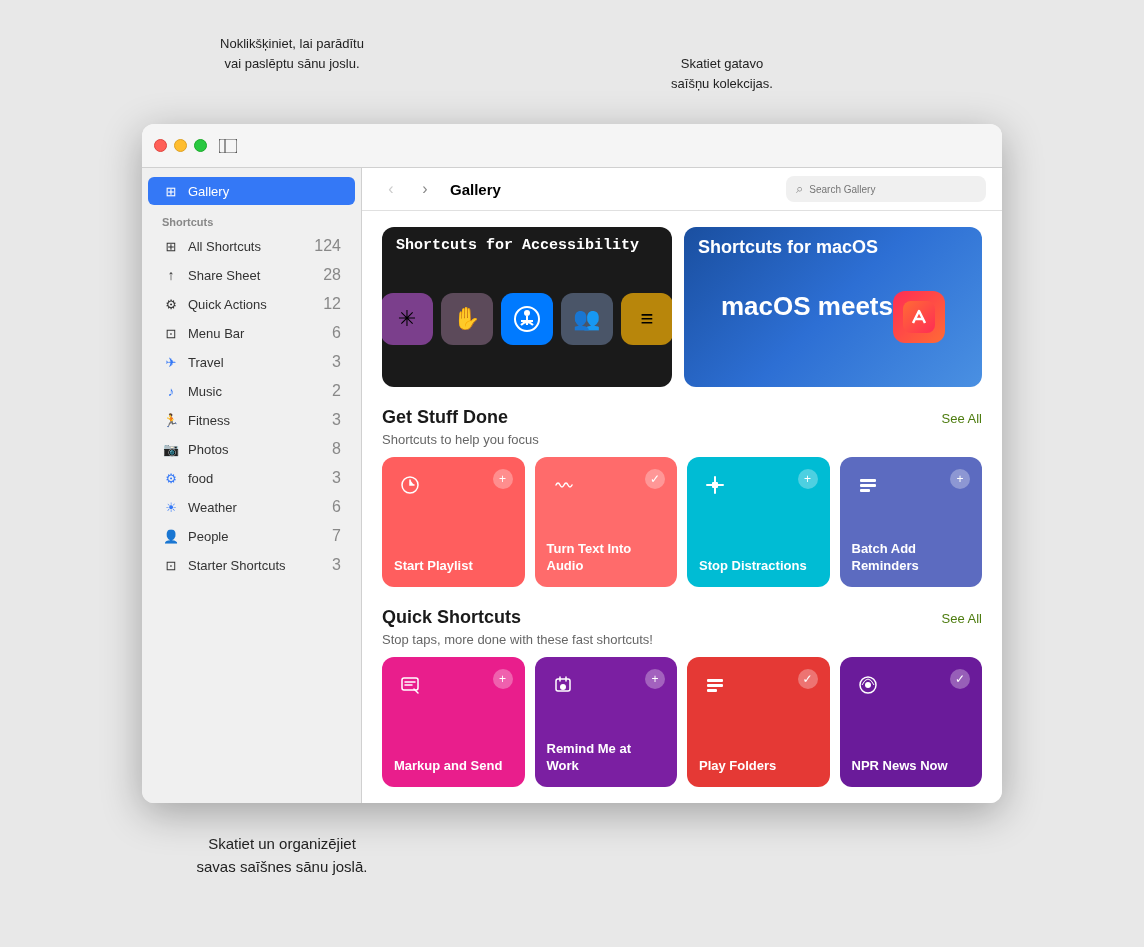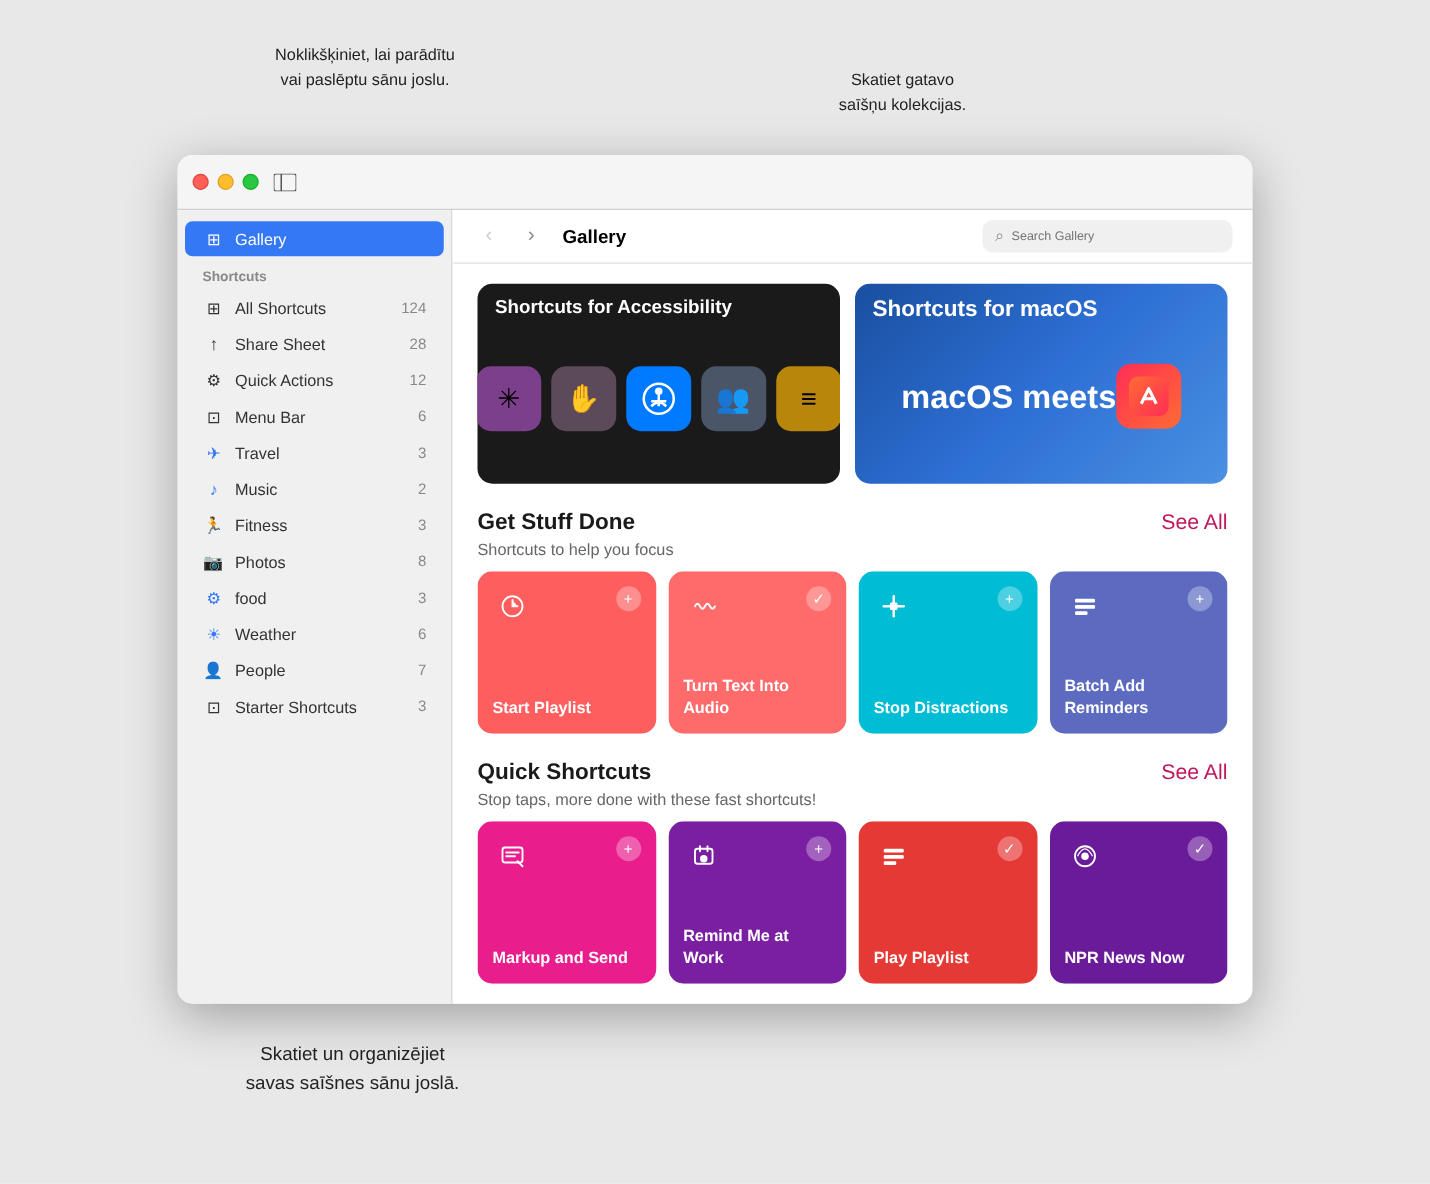--- a/index.html
+++ b/index.html
@@ -134,21 +134,21 @@
       height: 18px;
       margin-right: 8px;
       flex-shrink: 0;
       display: flex;
       align-items: center;
       justify-content: center;
       font-size: 13px;
     }
     .sidebar-item .item-count {
       margin-left: auto;
-      font-size: 12px;
+      font-size: 16px;
       color: #888;
     }
 
     .sidebar-section-label {
       font-size: 11px;
       font-weight: 600;
       color: #888;
       padding: 10px 20px 3px;
       text-transform: none;
     }
@@ -228,22 +228,22 @@
       font-weight: 700;
       color: #1a1a1a;
     }
     .section-subtitle {
       font-size: 13px;
       color: #666;
       margin-bottom: 10px;
     }
     .see-all {
       margin-left: auto;
-      font-size: 17px;
-      color: #be185d;
+      font-size: 13px;
+      color: #4d7c0f;
       cursor: pointer;
     }
 
     
     .hero-row {
       display: flex;
       gap: 12px;
       margin-bottom: 20px;
     }
     .hero-banner {
@@ -481,41 +481,41 @@
             <span class="search-icon-char">⌕</span>
             <input type="text" placeholder="Search Gallery" style="">
           </div>
         </div>
 
         <div class="gallery-content">
 
           <div class="hero-row">
 
             <div class="hero-banner hero-accessibility">
-              <div style="position:absolute;top:10px;left:14px;color:white;font-size:15px;font-weight:700;">Shortcuts for Accessibility</div>
+              <div style="position:absolute;top:10px;left:14px;color:white;font-size:15px;font-weight:700;font-family:Liberation Mono, monospace;">Shortcuts for Accessibility</div>
               <div style="display:flex;gap:8px;margin-top:24px;align-items:center;">
                 <div class="access-icon" style="background:#7b3f8c;">✳</div>
                 <div class="access-icon" style="background:#5c4a5a;">✋</div>
                 <div class="access-icon" style="background:#007aff;">
                   <svg width="28" height="28" viewBox="0 0 28 28" fill="white">
                     <circle cx="14" cy="14" r="12" fill="none" stroke="white" stroke-width="2"></circle>
                     <circle cx="14" cy="8" r="3" fill="white"></circle>
                     <path d="M8 20 Q14 14 20 20" stroke="white" stroke-width="2" fill="none"></path>
                     <line x1="14" y1="11" x2="14" y2="20" stroke="white" stroke-width="2"></line>
                     <line x1="8" y1="16" x2="20" y2="16" stroke="white" stroke-width="2"></line>
                   </svg>
                 </div>
                 <div class="access-icon" style="background:#4a5568;">👥</div>
                 <div class="access-icon" style="background:#b8860b;">≡</div>
               </div>
             </div>
 
             <div class="hero-banner hero-macos">
               <div style="position:absolute;top:10px;left:14px;color:white;font-size:18px;font-weight:700;">Shortcuts for macOS</div>
-              <div style="margin-top:20px;display:flex;align-items:center;">
+              <div style="margin-top:20px;display:flex;">
                 <span class="macos-text">macOS meets</span>
                 <div class="shortcuts-logo">
                   <svg width="32" height="32" viewBox="0 0 32 32">
                     <defs>
                       <linearGradient id="sg" x1="0" y1="0" x2="1" y2="1">
                         <stop offset="0%" stop-color="#ff6b35"></stop>
                         <stop offset="100%" stop-color="#ff2d55"></stop>
                       </linearGradient>
                     </defs>
                     <rect width="32" height="32" rx="8" fill="url(#sg)"></rect>
@@ -628,21 +628,21 @@
               <div class="card-top">
                 <div class="card-icon">
                   <svg width="20" height="20" viewBox="0 0 20 20" fill="white">
                     <rect x="2" y="4" width="16" height="3" rx="1" fill="white"></rect>
                     <rect x="2" y="9" width="16" height="3" rx="1" fill="white"></rect>
                     <rect x="2" y="14" width="10" height="3" rx="1" fill="white"></rect>
                   </svg>
                 </div>
                 <div class="card-action">✓</div>
               </div>
-              <div class="card-title">Play Playlist</div>
+              <div class="card-title">Play Folders</div>
             </div>
 
             <div class="card card-purple2">
               <div class="card-top">
                 <div class="card-icon">
                   <svg width="20" height="20" viewBox="0 0 20 20" fill="white">
                     <circle cx="10" cy="10" r="8" stroke="white" stroke-width="1.5" fill="none"></circle>
                     <circle cx="10" cy="10" r="3" fill="white"></circle>
                     <path d="M4 10 Q7 4 10 4" stroke="white" stroke-width="1" fill="none"></path>
                     <path d="M10 4 Q13 4 16 10" stroke="white" stroke-width="1" fill="none"></path>

